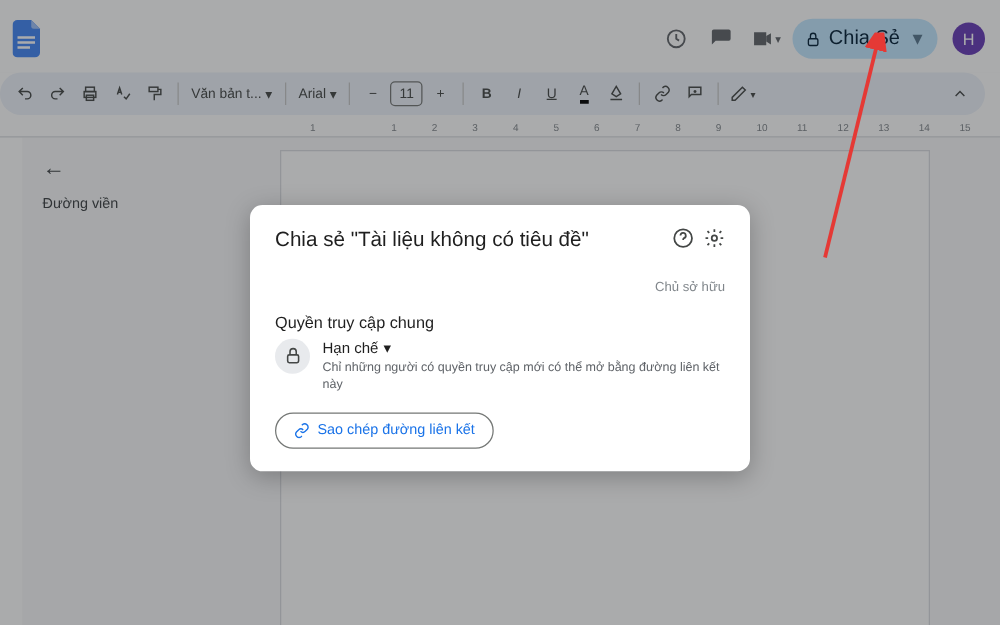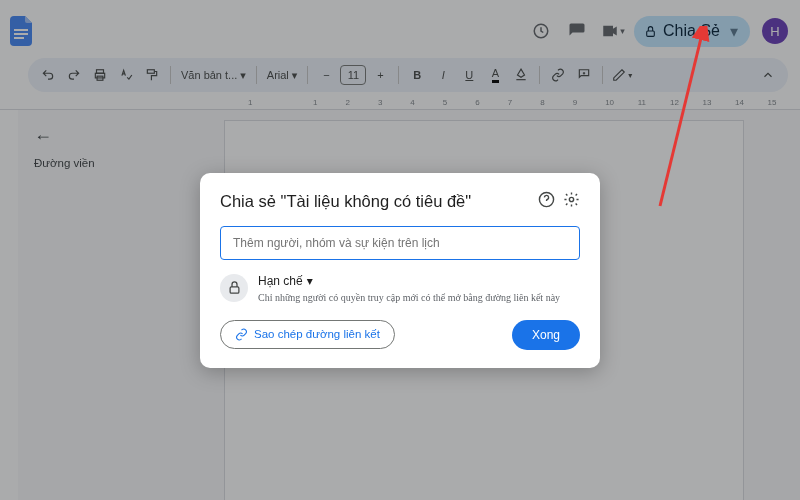--- a/index.html
+++ b/index.html
@@ -15,21 +15,21 @@
 .drive-status { font-size: 11px; color: #5f6368; display: flex; align-items: center; gap: 4px; }
 .menu-row { display: flex; gap: 10px; font-size: 11.5px; color: #3c4043; margin-top: 1px; }
 .menu-item { cursor: pointer; }
 .header-right { display: flex; align-items: center; gap: 6px; }
 .hr-icon { width: 30px; height: 30px; display: flex; align-items: center; justify-content: center; color: #5f6368; cursor: pointer; border-radius: 4px; }
 .share-btn { background: #c2e7ff; border-radius: 20px; padding: 6px 12px 6px 10px; display: flex; align-items: center; gap: 6px; font-size: 16px; color: #001d35; cursor: pointer; position: relative; }
 .share-btn .chev { opacity: .55; margin-left: 4px; }
 .avatar { width: 26px; height: 26px; border-radius: 50%; background: #673ab7; color: #fff; display: flex; align-items: center; justify-content: center; font-size: 13px; margin-left: 6px; }
 
 
-.toolbar-wrap { padding: 0 12px 4px 28px; background: #fff; }
+.toolbar-wrap { padding: 0 12px 4px 0; background: #fff; }
 .toolbar { background: #edf2fa; border-radius: 22px; height: 34px; display: flex; align-items: center; padding: 0 8px; gap: 2px; font-size: 11px; color: #444746; }
 .tb-btn { min-width: 24px; height: 24px; display: flex; align-items: center; justify-content: center; cursor: pointer; border-radius: 4px; padding: 0 3px; }
 .tb-sep { width: 1px; height: 18px; background: #c7c7c7; margin: 0 4px; }
 .tb-select { display: flex; align-items: center; gap: 3px; padding: 0 4px; cursor: pointer; white-space: nowrap; }
 .font-size-box { border: 1px solid #747775; border-radius: 4px; width: 26px; height: 20px; display: flex; align-items: center; justify-content: center; font-size: 11px; }
 .color-underline { border-bottom: 3px solid #000; padding-bottom: 1px; }
 .tb-spacer { flex: 1; }
 
 
 .ruler { height: 14px; background: #fff; position: relative; border-bottom: 1px solid #dadce0; font-size: 8px; color: #80868b; padding-left: 248px; overflow: hidden; white-space: nowrap; display: flex; align-items: center; }
@@ -53,21 +53,21 @@
 .dlg-head { display: flex; align-items: center; margin-bottom: 14px; }
 .dlg-title { flex: 1; font-size: 16.5px; color: #1f1f1f; }
 .dlg-icons { display: flex; gap: 8px; color: #444746; }
 .dlg-icons span { cursor: pointer; }
 .add-input { width: 100%; border: 1.5px solid #1a73e8; border-radius: 4px; padding: 9px 12px; font-size: 12px; color: #5f6368; outline: none; margin-bottom: 14px; }
 .section-label { font-size: 13px; color: #1f1f1f; margin-bottom: 6px; }
 .owner-row { text-align: right; font-size: 10.5px; color: #80868b; padding: 6px 0 14px; }
 .ga-row { display: flex; align-items: flex-start; gap: 10px; margin-bottom: 16px; }
 .ga-icon { width: 28px; height: 28px; border-radius: 50%; background: #e8eaed; display: flex; align-items: center; justify-content: center; color: #444746; flex-shrink: 0; }
 .ga-text .restricted { font-size: 12px; color: #1f1f1f; display: flex; align-items: flex-end; gap: 4px; margin-bottom: 3px; }
-.ga-text .desc { font-size: 10px; color: #5f6368; line-height: 1.3; font-family: Liberation Serif, serif; }
+.ga-text .desc { font-size: 10px; color: #5f6368; line-height: 1.3; }
 .dlg-foot { display: flex; align-items: center; justify-content: space-between; }
 .copy-link { border: 1px solid #747775; border-radius: 20px; padding: 7px 14px; font-size: 11.5px; color: #1a73e8; cursor: pointer; display: flex; align-items: flex-start; gap: 6px; background: #fff; }
 .done-btn { background: #1a73e8; color: #fff; border-radius: 20px; padding: 8px 20px; font-size: 12px; border: none; cursor: pointer; }
 
 
 .arrow { position: absolute; top: 26px; left: 620px; pointer-events: none; }
 </style>
 </head>
 <body>
 
@@ -247,21 +247,22 @@
         <span><svg width="17" height="17" viewBox="0 0 24 24" fill="none" stroke="currentColor" stroke-width="2">
               <circle cx="12" cy="12" r="10"></circle>
               <path d="M9 9a3 3 0 1 1 4 3c-1 .5-1 1-1 2M12 18h0"></path>
             </svg></span>
         <span><svg width="17" height="17" viewBox="0 0 24 24" fill="none" stroke="currentColor" stroke-width="2">
               <circle cx="12" cy="12" r="3"></circle>
               <path d="M12 2v3M12 19v3M4.2 4.2l2 2M17.8 17.8l2 2M2 12h3M19 12h3M4.2 19.8l2-2M17.8 6.2l2-2"></path>
             </svg></span>
       </div>
     </div>
-    <input class="add-input" placeholder="Thêm người, nhóm và sự kiện trên lịch" style="">
+    <div class="owner-row">Chủ sở hữu</div>
+    <div class="section-label">Quyền truy cập chung</div>
     <div class="ga-row">
       <div class="ga-icon">
           <svg width="15" height="15" viewBox="0 0 24 24" fill="none" stroke="currentColor" stroke-width="2">
             <rect x="5" y="11" width="14" height="10" rx="2"></rect>
             <path d="M8 11V7a4 4 0 0 1 8 0v4"></path>
           </svg>
         </div>
       <div class="ga-text">
         <div class="restricted">
             <span>Hạn chế</span>
@@ -270,21 +271,20 @@
         <div class="desc">Chỉ những người có quyền truy cập mới có thể mở bằng đường liên kết này</div>
       </div>
     </div>
     <div class="dlg-foot">
       <button class="copy-link">
         <svg width="13" height="13" viewBox="0 0 24 24" fill="none" stroke="#1a73e8" stroke-width="2">
             <path d="M10 13a5 5 0 0 0 7 0l3-3a5 5 0 0 0-7-7l-1 1M14 11a5 5 0 0 0-7 0l-3 3a5 5 0 0 0 7 7l1-1"></path>
           </svg>
         <span>Sao chép đường liên kết</span>
       </button>
-      <button class="done-btn">Xong</button>
     </div>
   </div>
 </div>
 
 <svg class="arrow" width="110" height="190">
   <defs>
       <marker id="ah" markerWidth="10" markerHeight="10" refX="2" refY="3" orient="auto">
         <path d="M0,0 L0,6 L8,3 z" fill="#e53935"></path>
       </marker>
     </defs>

